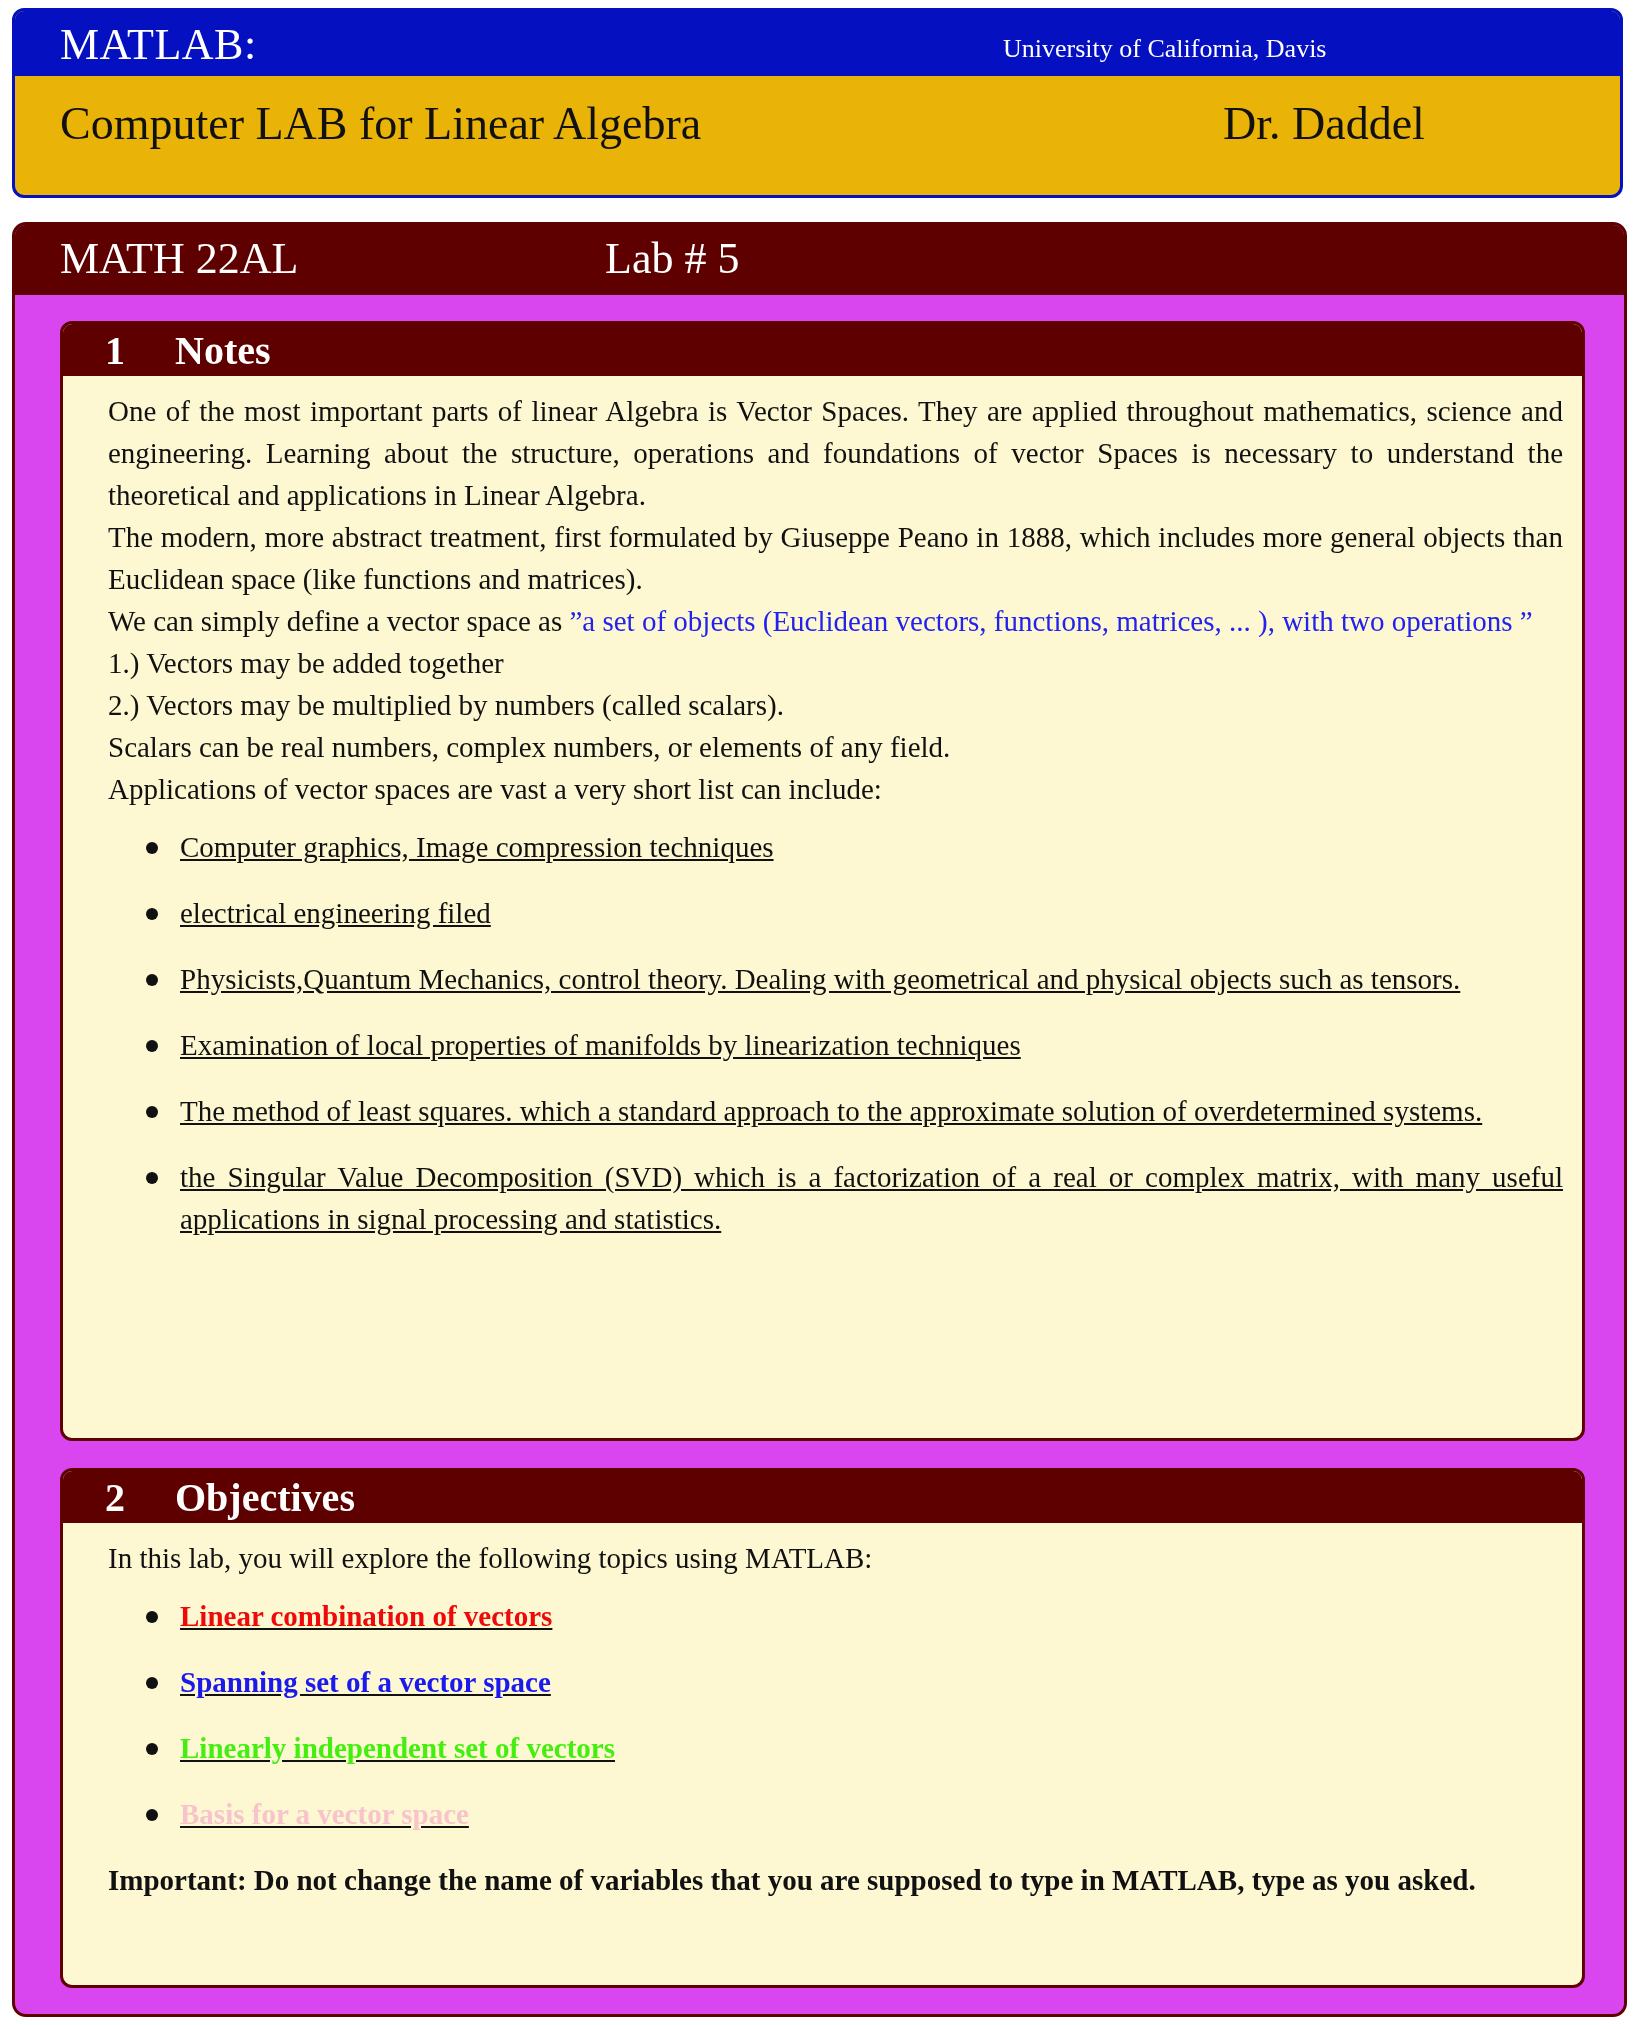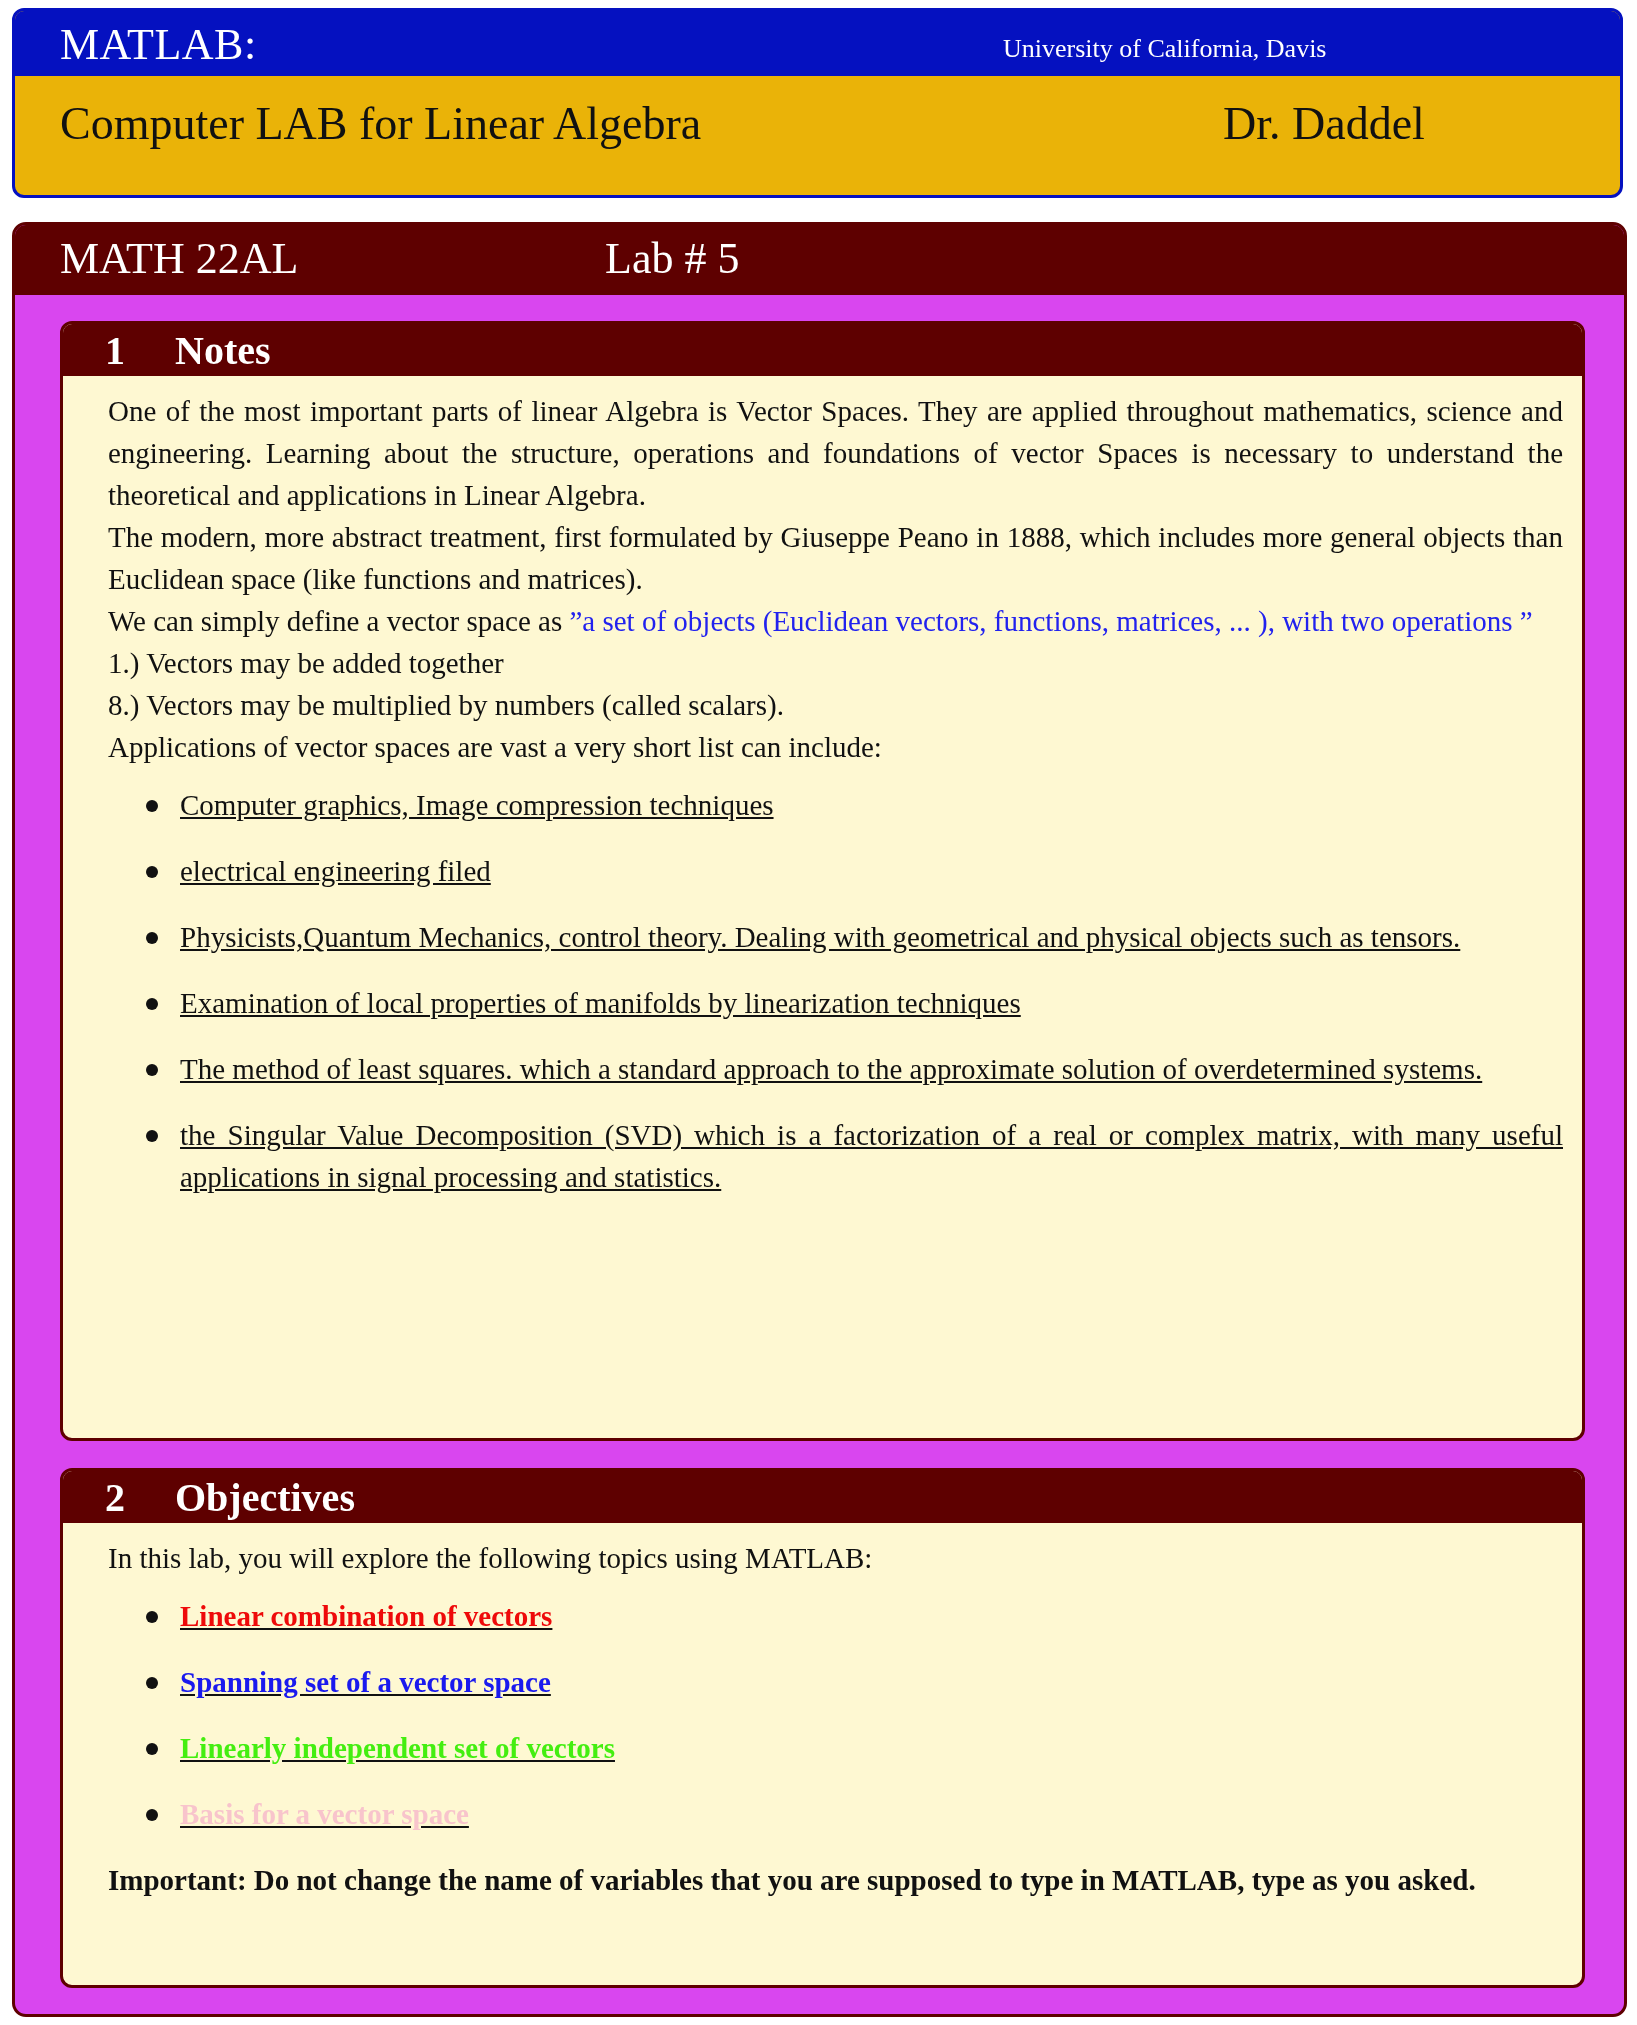--- a/index.html
+++ b/index.html
@@ -54,21 +54,22 @@
   <div class="section" id="notes-sec">
     <div class="sec-band">
       <span class="sec-num">1</span>
       <span class="sec-title">Notes</span>
     </div>
     <div class="sec-body">
       <p>One of the most important parts of linear Algebra is Vector Spaces. They are applied throughout mathematics, science and engineering. Learning about the structure, operations and foundations of vector Spaces is necessary to understand the theoretical and applications in Linear Algebra.</p>
       <p>The modern, more abstract treatment, first formulated by Giuseppe Peano in 1888, which includes more general objects than Euclidean space (like functions and matrices).</p>
       <p><span>We can simply define a vector space as </span><span class="blue">”a set of objects (Euclidean vectors, functions, matrices, ... ), with two operations ”</span></p>
       <p>1.) Vectors may be added together</p>
-      <p>8.) Vectors may be multiplied by numbers (called scalars).</p>
+      <p>2.) Vectors may be multiplied by numbers (called scalars).</p>
+      <p>Scalars can be real numbers, complex numbers, or elements of any field.</p>
       <p>Applications of vector spaces are vast a very short list can include:</p>
       <ul class="bul">
         <li><span class="dot"></span><span>Computer graphics, Image compression techniques</span></li>
         <li><span class="dot"></span><span>electrical engineering filed</span></li>
         <li><span class="dot"></span><span>Physicists,Quantum Mechanics, control theory.  Dealing with geometrical and physical objects such as tensors.</span></li>
         <li><span class="dot"></span><span>Examination of local properties of manifolds by linearization techniques</span></li>
         <li><span class="dot"></span><span>The method of least squares. which a standard approach to the approximate solution of overdetermined systems.</span></li>
         <li><span class="dot"></span><span>the Singular Value Decomposition (SVD) which is a factorization of a real or complex matrix, with many useful applications in signal processing and statistics.</span></li>
       </ul>
     </div>

